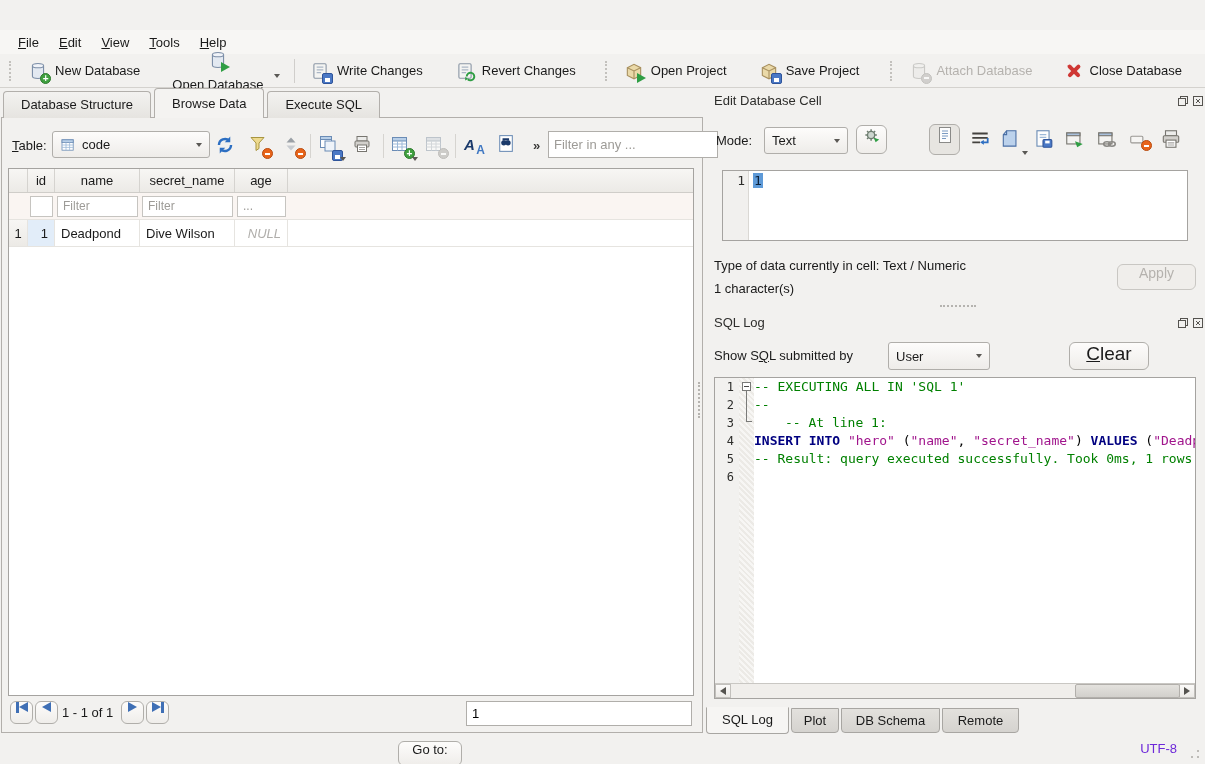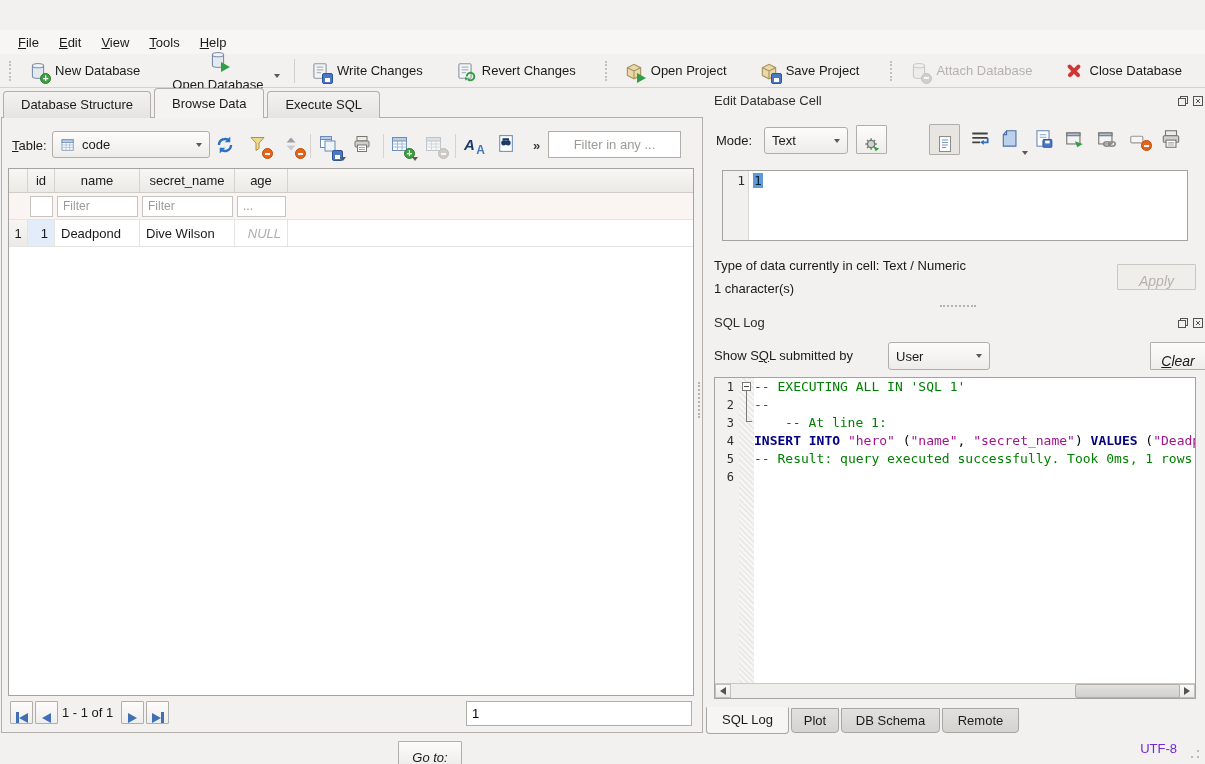--- a/index.html
+++ b/index.html
@@ -54,22 +54,22 @@
     border:1px solid #b2afab; border-bottom:none; border-radius:4px 4px 0 0; margin-right:3px; }
   .tab.active { height:30px; line-height:30px; background:#f4f3f1; }
   .browse-panel { position:absolute; left:1px; top:117px; width:702px; height:616px;
     border:1px solid #b2afab; background:#f2f1ef; }
 
   
   .field-label { position:absolute; }
   .combo { position:absolute; background:linear-gradient(#fdfcfb,#eeece9); border:1px solid #b0aeaa;
     border-radius:3px; display:flex; align-items:center; gap:6px; padding:0 7px; }
   .combo .spacer { flex:1; }
-  .btn { background:linear-gradient(#fdfcfb,#efedea); border:1px solid #b0aeaa; border-radius:1px;
-    display:flex; align-items:flex-end; justify-content:center;font-style:italic; }
+  .btn { background:linear-gradient(#fdfcfb,#efedea); border:1px solid #b0aeaa; border-radius:6px;
+    display:flex; align-items:flex-start; justify-content:center; }
   .btn.disabled { background:#f0eeeb; border-color:#c9c7c3; color:#b5b2ae; }
   .mini-ic { position:absolute; width:24px; height:24px; }
   .mini-ic svg { position:absolute; left:0; top:0; }
   .vsep { position:absolute; width:1px; height:24px; background:#d6d4d0; }
   .chev { position:absolute; font-weight:bold; color:#3a3a38; }
   input { font-family:"Liberation Sans",sans-serif; font-size:13px; border:1px solid #b0aeaa;
     background:#fff; padding:2px 5px; outline:none; }
   input::placeholder { color:#9d9b97; }
 
   
@@ -326,21 +326,21 @@
   <span class="font-ic" style="position:absolute; left:462px; top:134px;"></span>
   <span class="mini-ic" style="left:495px; top:133px;">
     <svg width="21" height="21" viewBox="0 0 20 20">
         <rect x="4.5" y="2.5" width="12" height="15" fill="#fff" stroke="#6b8cb5"></rect>
         <rect x="7.2" y="5" width="6.2" height="2.2" fill="#1b3a6b"></rect>
         <circle cx="8.4" cy="9.4" r="2.5" fill="#1b3a6b"></circle>
         <circle cx="12.4" cy="9.4" r="2.5" fill="#1b3a6b"></circle>
       </svg>
   </span>
   <span class="chev" style="left:533px; top:138px;">»</span>
-  <input style="position: absolute; left: 548px; top: 131px; width: 133px; height: 27px; text-align: center;" placeholder="Filter in any ...">
+  <input style="position: absolute; left: 548px; top: 131px; width: 170px; height: 27px;" placeholder="Filter in any ...">
 
   <div class="grid">
     <div class="g-row g-hdr">
       <span class="g-cell rowhdr"></span>
       <span class="g-cell c-id">id</span>
       <span class="g-cell c-name">name</span>
       <span class="g-cell c-secret">secret_name</span>
       <span class="g-cell c-age">age</span>
     </div>
     <div class="g-row g-filter">
@@ -499,21 +499,21 @@
         <path d="M4 4l4 4M8 4L4 8" stroke="#55534f"></path>
       </svg>
   </span>
 
   <span class="field-label" style="left:714px; top:348px;"><span>Show S</span><span style="text-decoration:underline;">Q</span><span>L submitted by</span></span>
   <div class="combo" style="left:888px; top:342px; width:102px; height:28px;">
     <span>User</span>
     <span class="spacer"></span>
       <span class="caret"></span>
   </div>
-  <span class="btn" style="position:absolute; left:1150px; top:342px; width:56px; height:28px; font-size:14px;">
+  <span class="btn" style="position:absolute; left:1069px; top:342px; width:80px; height:28px; font-size:19px;">
     <span class="mnemonic" style="display:inline-block;">Clear</span>
   </span>
 
   <div class="log-frame">
     <span class="log-gutter-bg"></span>
     <span class="log-fold-bg"></span>
     <div style="position:relative;">
         <div class="log-row">
           <span class="log-num">1</span>
           <span class="log-fold"></span>

